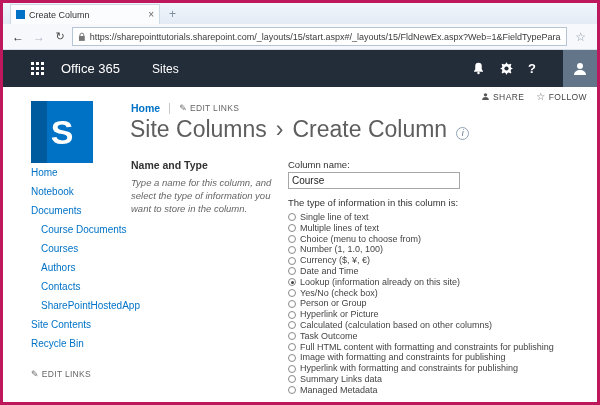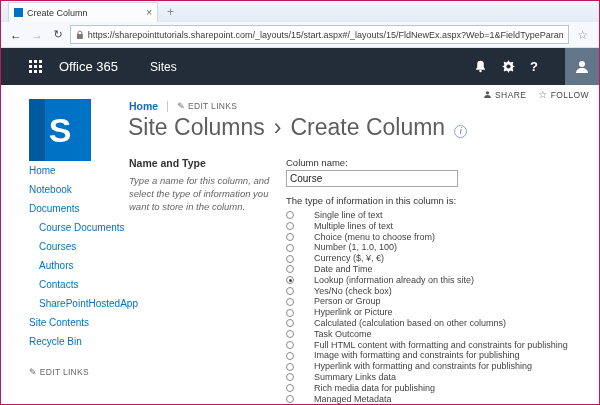--- a/index.html
+++ b/index.html
@@ -1,17 +1,17 @@
 <!DOCTYPE html>
 <html><head>
 <meta charset="utf-8">
 <style>
   * { margin:0; padding:0; box-sizing:border-box; }
   body { font-family:"Liberation Sans", sans-serif; background:#fff; }
-  .window { width:600px; height:405px; border:1px solid #be185d; background:#fff;
+  .window { width:600px; height:405px; border:3px solid #be185d; background:#fff;
             display:flex; flex-direction:column; overflow:hidden; }
 
   
   .tabbar { height:21px; background:linear-gradient(#f0f5fb,#e3ebf5); display:flex;
             align-items:flex-end; padding-left:7px; flex:none; }
   .tab { width:150px; height:20px; background:#fafcfe; border:1px solid #cdd9e5; border-bottom:none;
          display:flex; align-items:center; gap:4px; padding:0 5px; font-size:9px; color:#333; }
   .favicon { width:9px; height:9px; background:#0072c6; flex:none; }
   .tab-title { overflow:hidden; white-space:nowrap; }
   .tab-close { margin-left:auto; color:#666; font-size:10px; line-height:10px; }
@@ -76,21 +76,21 @@
 
   .desc-col { position:absolute; left:128px; top:72px; width:142px; }
   .section-title { font-size:10.5px; font-weight:bold; color:#333; margin-bottom:6px; }
   .section-desc { font-size:9.5px; color:#666; line-height:1.35;font-style:italic; }
 
   .fields-col { position:absolute; left:285px; top:72px; width:300px; }
   .field-label { font-size:9.5px; color:#333; margin-bottom:0; }
   .text-input { width:172px; height:17px; border:1px solid #a7a7a7; font-size:10px;
                 padding:0 3px; color:#222; font-family:"Liberation Sans", sans-serif; }
   .type-question { font-size:9.5px; color:#333; margin:8px 0 4px; }
-  .radio-row { display:flex; align-items:center; gap:20px; height:10.8px; font-size:9px;
+  .radio-row { display:flex; align-items:center; gap:4px; height:10.8px; font-size:9px;
                line-height:10.8px; color:#444; white-space:nowrap; cursor:pointer; }
   .radio { width:8px; height:8px; border:1px solid #8a8a8a; border-radius:50%; background:#fff;
            flex:none; position:relative; }
   .radio.checked::after { content:""; position:absolute; left:1.5px; top:1.5px; right:1.5px;
                           bottom:1.5px; background:#404040; border-radius:50%; }
 </style>
 </head>
 <body>
 
 <div class="window">
@@ -275,23 +275,19 @@
           <div class="radio-row">
             <span class="radio"></span>
             <span>Hyperlink with formatting and constraints for publishing</span>
           </div>
           <div class="radio-row">
             <span class="radio"></span>
             <span>Summary Links data</span>
           </div>
           <div class="radio-row">
             <span class="radio"></span>
-            <span>Rich media data for publishing</span>
-          </div>
-          <div class="radio-row">
-            <span class="radio"></span>
             <span>Managed Metadata</span>
           </div>
         </div>
     </div>
 
   </div>
 </div>
 
 </body></html>

